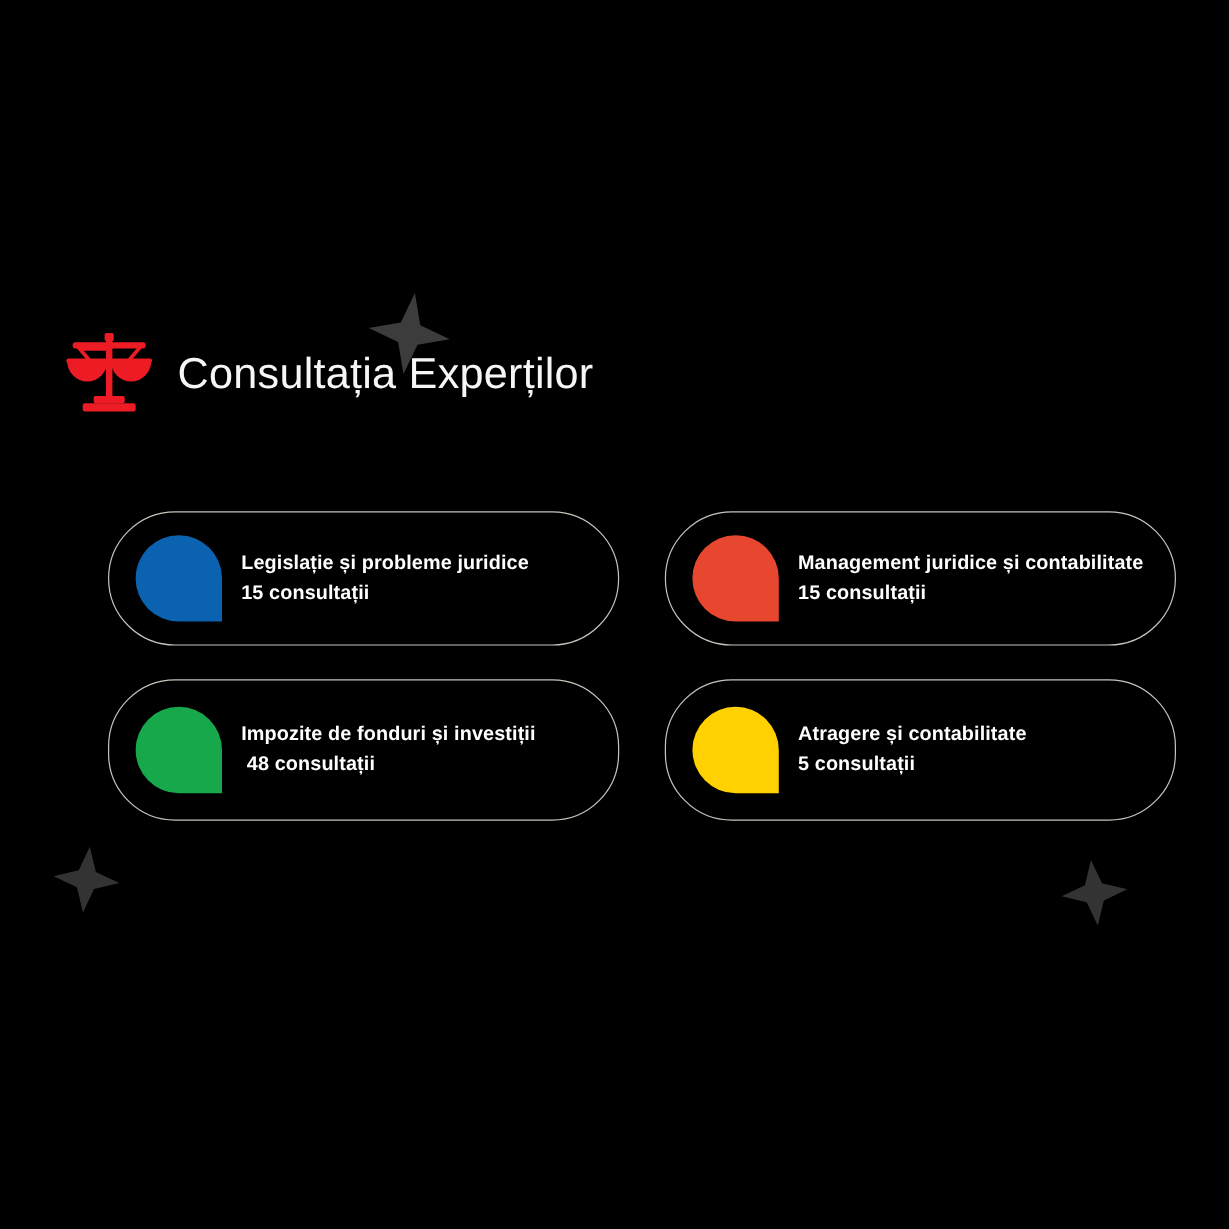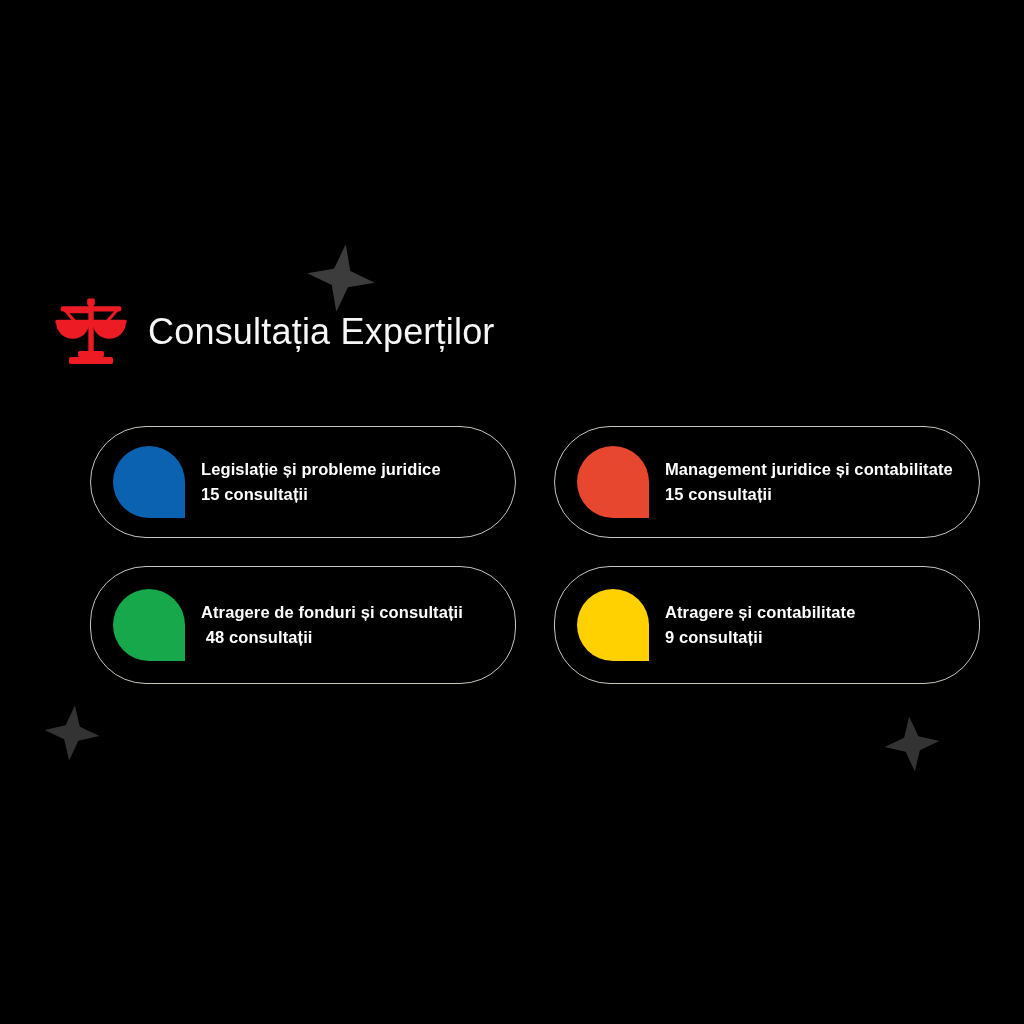--- a/index.html
+++ b/index.html
@@ -60,21 +60,21 @@
       50% 0%, 63% 37%, 100% 50%, 63% 63%,
       50% 100%, 37% 63%, 0% 50%, 37% 37%);
     transform: rotate(-6deg) scale(1.62);
     background: #333333;
   }
 
   
   #header {
     position: absolute;
     left: 52px;
-    top: 297px;
+    top: 276px;
     display: flex;
     align-items: center;
     gap: 18px;
   }
   #scales-icon {
     width: 78px;
     height: 70px;
     display: block;
     flex: none;
   }
@@ -189,27 +189,27 @@
       <div class="blob" style="background:#E8472F"></div>
       <div class="card-text">
         <div class="card-title">Management juridice și contabilitate</div>
         <div class="card-count">15 consultații</div>
       </div>
     </div>
 
     <div class="card">
       <div class="blob" style="background:#16A84B"></div>
       <div class="card-text">
-        <div class="card-title">Atragere de fonduri și consultații</div>
+        <div class="card-title">Impozite de fonduri și investiții</div>
         <div class="card-count"> 48 consultații</div>
       </div>
     </div>
 
     <div class="card">
       <div class="blob" style="background:#FFD100"></div>
       <div class="card-text">
         <div class="card-title">Atragere și contabilitate</div>
-        <div class="card-count">9 consultații</div>
+        <div class="card-count">5 consultații</div>
       </div>
     </div>
 
   </div>
 </div>
 
 </body></html>

